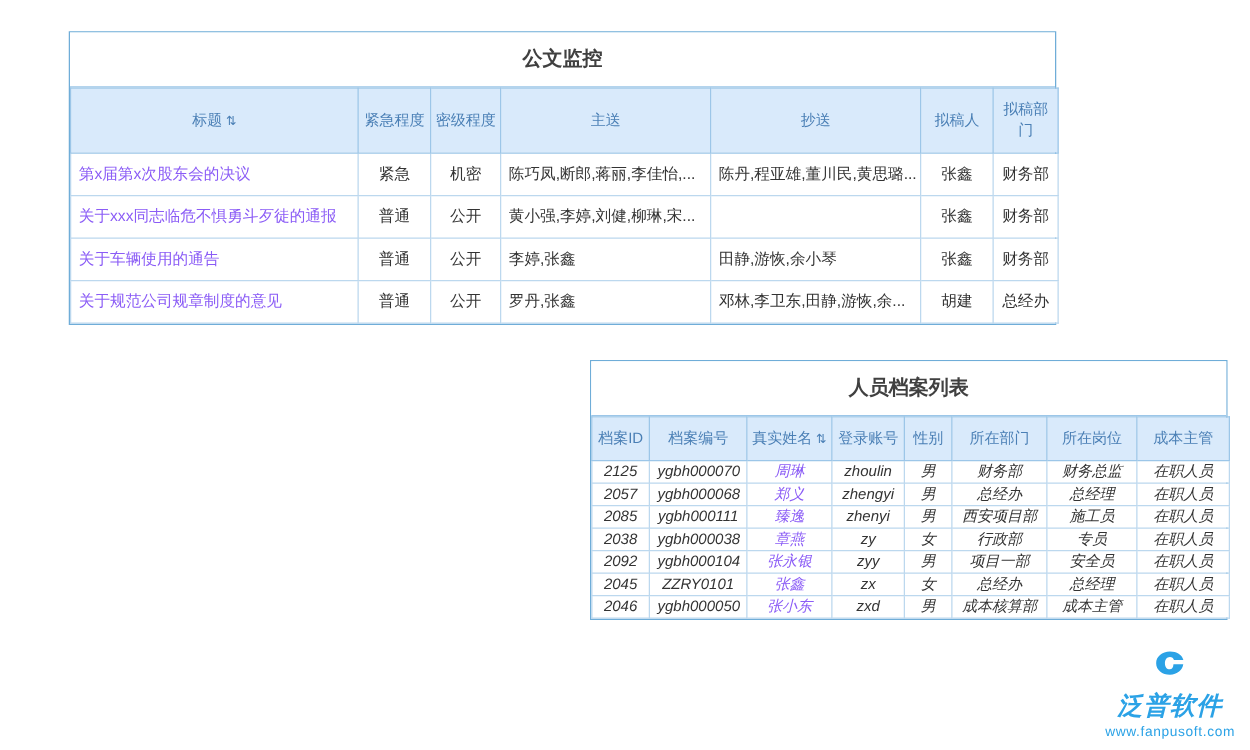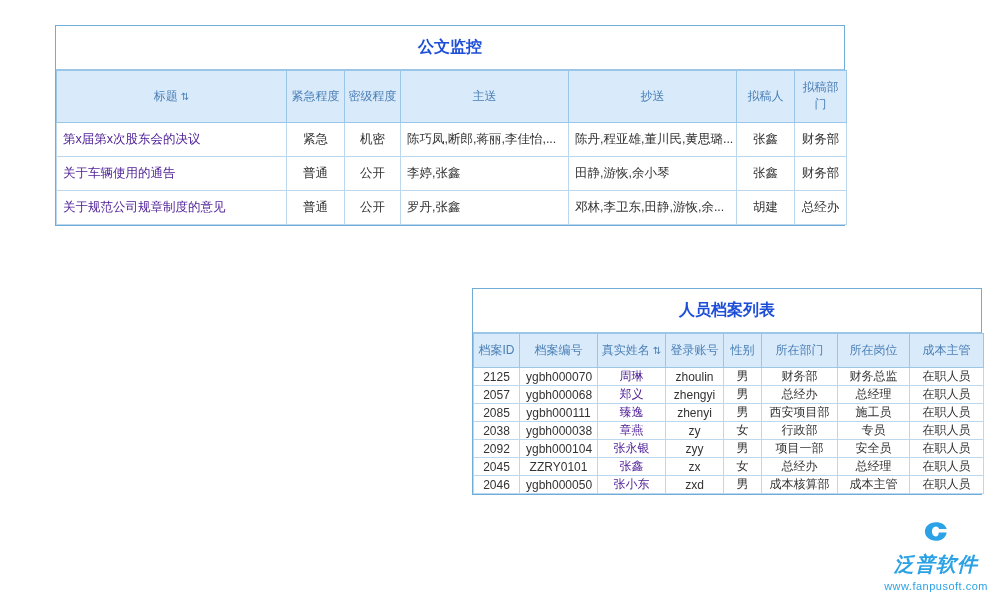--- a/index.html
+++ b/index.html
@@ -14,21 +14,21 @@
     position: absolute;
     background: #ffffff;
     border: 1px solid #6fadd8;
   }
   .doc-panel { left: 55px; top: 25px; width: 790px; }
   .personnel-panel { left: 425px; top: 288px; width: 510px; margin-left: 47px; }
   .panel-title {
     text-align: center;
     font-weight: bold;
     font-size: 16px;
-    color: #1d4ed8;
+    color: #404040;
     padding: 11px 0;
     background: #ffffff;
     border-bottom: 1px solid #9cc6e8;
   }
   table.grid { width: 100%; border-collapse: collapse; table-layout: fixed; }
   .grid th {
     background: #d9eafb;
     color: #4a7fb5;
     font-size: 12px;
     font-weight: normal;
@@ -43,23 +43,23 @@
     color: #333333;
     border: 1px solid #bcd8ee;
     padding: 0 6px;
     text-align: center;
     vertical-align: middle;
     white-space: nowrap;
     overflow: hidden;
     background: #ffffff;
   }
   .doc-panel td { height: 34px; font-size: 12.5px; }
-  .personnel-panel td { height: 14px; }
+  .personnel-panel td { height: 14px; font-style: italic; }
   td.left { text-align: left; }
-  td.link { color: #4c1d95; cursor: pointer; }
+  td.link { color: #8b5cf6; cursor: pointer; }
   .sort-icon { font-size: 10px; margin-left: 3px; color: #4a7fb5; }
   .logo {
     position: absolute;
     right: 12px;
     bottom: 8px;
     color: #2ba2e6;
     text-align: right;
   }
   .logo-row { display: flex; align-items: center; justify-content: flex-end; gap: 5px; flex-direction: column; }
   .logo-text { font-size: 20px; font-weight: bold; font-style: italic; letter-spacing: 1px; }
@@ -93,20 +93,29 @@
             <th><span>拟稿部门</span></th>
           </tr>
         </thead>
       <tbody>
           <tr>
             <td class="link left">第x届第x次股东会的决议</td>
             <td>紧急</td>
             <td>机密</td>
             <td class="left">陈巧凤,断郎,蒋丽,李佳怡,...</td>
             <td class="left">陈丹,程亚雄,董川民,黄思璐...</td>
+            <td>张鑫</td>
+            <td>财务部</td>
+          </tr>
+          <tr>
+            <td class="link left">关于xxx同志临危不惧勇斗歹徒的通报</td>
+            <td>普通</td>
+            <td>公开</td>
+            <td class="left">黄小强,李婷,刘健,柳琳,宋...</td>
+            <td class="left"></td>
             <td>张鑫</td>
             <td>财务部</td>
           </tr>
           <tr>
             <td class="link left">关于车辆使用的通告</td>
             <td>普通</td>
             <td>公开</td>
             <td class="left">李婷,张鑫</td>
             <td class="left">田静,游恢,余小琴</td>
             <td>张鑫</td>

